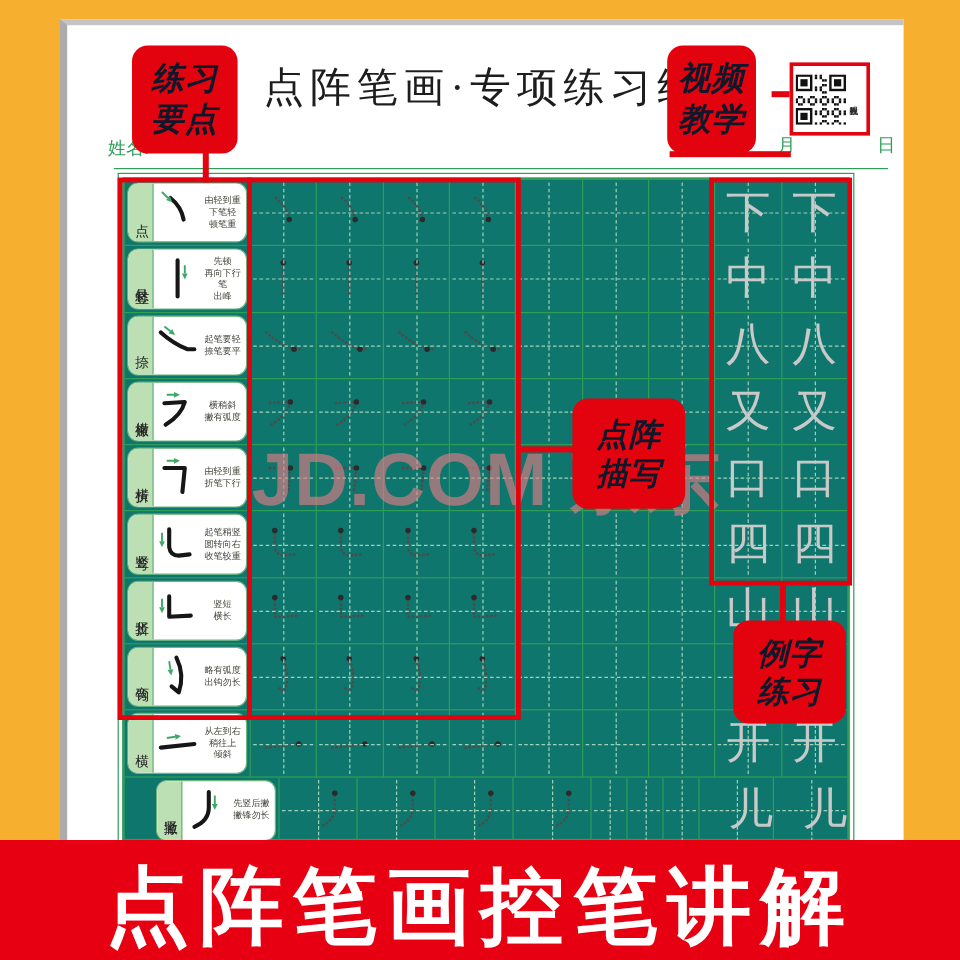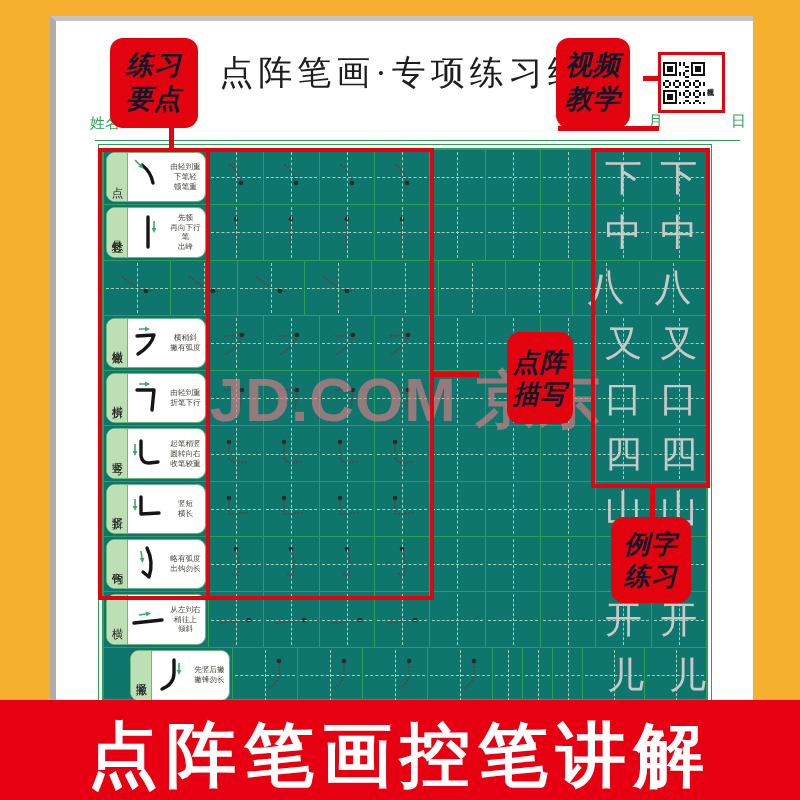--- a/index.html
+++ b/index.html
@@ -157,20 +157,32 @@
         <div class="pcell grid"></div>
         <div class="pcell grid"></div>
         <div class="pcell grid">
           <span class="exchar">中</span>
         </div>
         <div class="pcell grid">
           <span class="exchar">中</span>
         </div>
       </div>
       <div class="prow">
+        <div class="pcell labelcol">
+          <div class="labelbox">
+            <span class="strip">捺</span>
+            <svg width="40" height="40" viewBox="0 0 40 40">
+              <path d="M6 9 Q16 18 28 23 L34 23" fill="none" stroke="#161616" stroke-width="3.4" stroke-linecap="round" stroke-linejoin="round"></path>
+              <line x1="9" y1="4" x2="14" y2="8" stroke="#3FA866" stroke-width="1.6"></line>
+              <polygon points="0,-2.4 5,0 0,2.4" fill="#3FA866" transform="translate(14,8) rotate(38.659808254090095)"></polygon>
+            </svg>
+            <span class="tip">起笔要轻
+捺笔要平</span>
+          </div>
+        </div>
         <div class="pcell grid">
           <svg width="40" height="40" viewBox="0 0 40 40">
             <path d="M6 9 Q16 18 28 23 L34 23" fill="none" stroke="#4C4C4C" stroke-width="2.3" stroke-linecap="round" stroke-linejoin="round" stroke-dasharray="0.1 3.4"></path>
             <circle cx="29" cy="23" r="2.3" fill="#2B2B2B"></circle>
           </svg>
         </div>
         <div class="pcell grid">
           <svg width="40" height="40" viewBox="0 0 40 40">
             <path d="M6 9 Q16 18 28 23 L34 23" fill="none" stroke="#4C4C4C" stroke-width="2.3" stroke-linecap="round" stroke-linejoin="round" stroke-dasharray="0.1 3.4"></path>
             <circle cx="29" cy="23" r="2.3" fill="#2B2B2B"></circle>
@@ -536,23 +548,23 @@
   <div class="conn" style="left:169px;top:124px;width:5px;height:28px;"></div>
   <div class="conn" style="left:643px;top:76px;width:16px;height:5px;"></div>
   <div class="conn" style="left:558px;top:126px;width:101px;height:5px;"></div>
   <div class="conn" style="left:432px;top:372px;width:47px;height:5px;"></div>
   <div class="conn" style="left:650px;top:486px;width:5px;height:34px;"></div>
 
   <div class="badge" style="left:110px;top:38px;width:88px;height:90px;">练习
 要点</div>
   <div class="badge" style="left:556px;top:38px;width:74px;height:90px;">视频
 教学</div>
-  <div class="badge" style="left:477px;top:332px;width:66px;height:92px;font-size:26px;margin-left:30px;">点阵
+  <div class="badge" style="left:477px;top:332px;width:94px;height:92px;font-size:26px;">点阵
 描写</div>
-  <div class="badge" style="left:611px;top:517px;width:80px;height:86px;font-size:26px;">例字
+  <div class="badge" style="left:611px;top:517px;width:94px;height:86px;font-size:26px;">例字
 练习</div>
 
   <div class="qrbox">
     <svg id="qr" width="42" height="42" viewBox="0 0 21 21">
         <rect x="0" y="0" width="7" height="7" fill="#111"></rect>
         <rect x="1" y="1" width="5" height="5" fill="#fff"></rect>
         <rect x="2" y="2" width="3" height="3" fill="#111"></rect>
         <rect x="14" y="0" width="7" height="7" fill="#111"></rect>
         <rect x="15" y="1" width="5" height="5" fill="#fff"></rect>
         <rect x="16" y="2" width="3" height="3" fill="#111"></rect>

